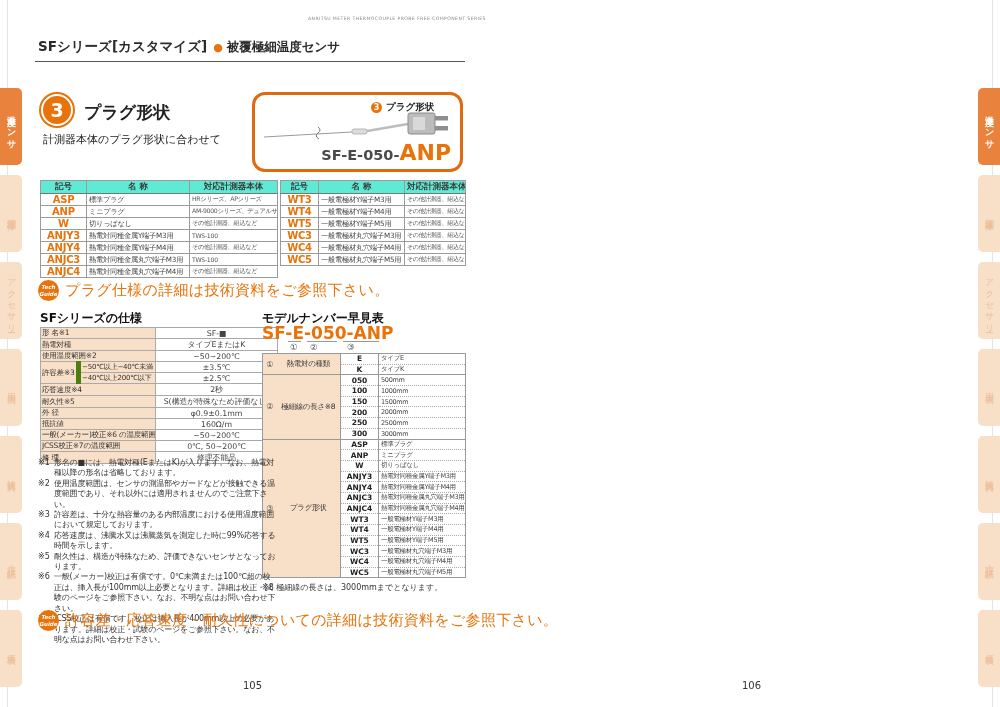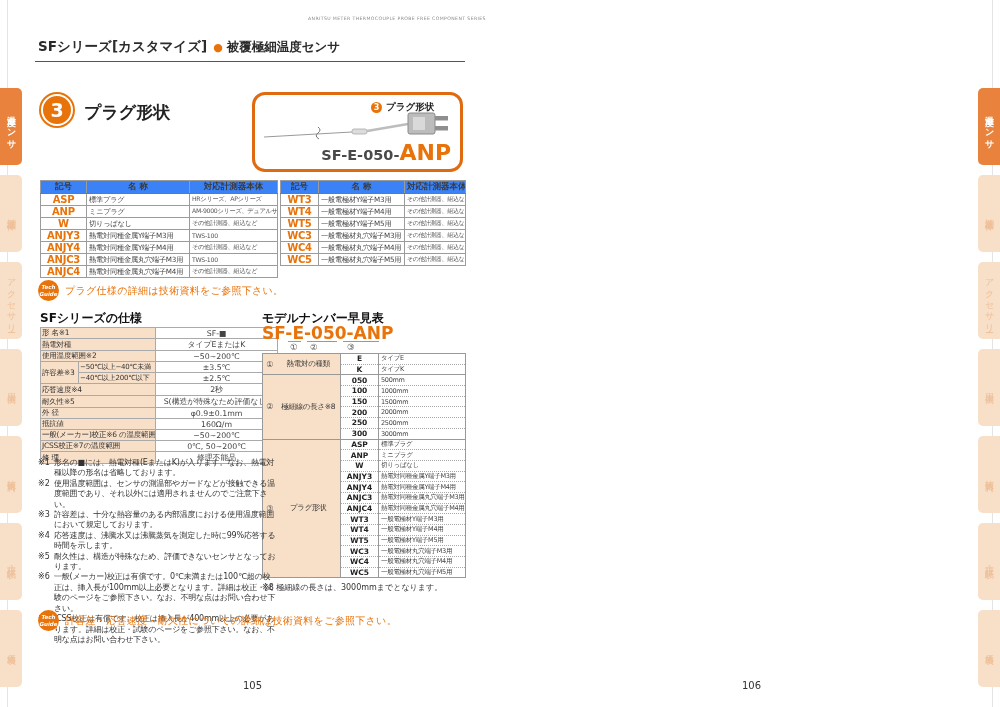--- a/index.html
+++ b/index.html
@@ -46,46 +46,46 @@
   .callout-line{position:absolute;left:172px;top:18px;width:1px;height:9px;background:#888;transform:rotate(14deg);}
   .sensor-svg{position:absolute;left:3px;top:16px;}
   .diagram-model{position:absolute;right:9px;bottom:5px;line-height:1;}
   .diagram-model .pre{font-size:14.5px;font-weight:bold;color:#4a4a4a;margin-top:24px;}
   .diagram-model .suf{font-size:22px;font-weight:bold;color:#e8730a;}
 
   
   table{border-collapse:collapse;table-layout:fixed;}
   .plug-table{position:absolute;top:180px;font-size:7.5px;}
   .plug-table th,.plug-table td{border:1px solid #9b9b9b;padding:0 2px;overflow:hidden;white-space:nowrap;}
-  .plug-table thead th{background:#3b82f6;color:#3a3a3a;font-size:8.5px;height:13px;border-bottom:1px solid #777;}
+  .plug-table thead th{background:#5eead4;color:#3a3a3a;font-size:8.5px;height:13px;border-bottom:1px solid #777;}
   .plug-table td{height:11.6px;background:#fff;color:#444;}
   .plug-table td.code{color:#e8730a;font-weight:bold;font-size:10px;text-align:center;letter-spacing:-0.2px;}
   .plug-table td.pname{font-size:7.2px;letter-spacing:-0.2px;}
   .plug-table td.dev{font-size:6.2px;letter-spacing:-0.3px;color:#555;}
   #plugLeft{left:40px;width:237px;}
   #plugRight{left:280px;width:185px;}
   #plugRight td.dev{font-size:6px;}
 
   
   .note{position:absolute;display:flex;align-items:center;gap:6px;}
   .badge{width:21px;height:21px;border-radius:50%;background:#e8730a;color:#fff;flex:none;
       display:flex;flex-direction:column;align-items:center;justify-content:center;
       font-size:5.5px;font-style:italic;font-weight:bold;line-height:1.15;}
-  .note-text{color:#e8730a;font-size:10px;letter-spacing:.3px;}
+  .note-text{color:#e8730a;font-size:15px;letter-spacing:.3px;}
   #note1{left:38px;top:280px;}
   #note2{left:38px;top:610px;}
 
   
   .spec-title{position:absolute;left:40px;top:310px;font-size:12px;font-weight:bold;color:#111;}
   #specTable{position:absolute;left:40px;top:327px;width:237px;font-size:7.8px;
       border-top:1.4px solid #555;border-bottom:1.4px solid #555;}
   #specTable th,#specTable td{border:1px solid #aaa;padding:0 1px;height:10.7px;overflow:hidden;white-space:nowrap;font-weight:normal;}
   #specTable th{background:#f8dfc8;text-align:left;color:#333;font-size:7.5px;letter-spacing:-0.2px;}
   #specTable td{background:#fff;text-align:center;color:#444;}
-  #specTable th.sub{font-size:7px;border-left:1px solid #4d7c0f;}
+  #specTable th.sub{font-size:7px;border-left:5px solid #4d7c0f;}
   #specTable tr.dotted th,#specTable tr.dotted td{border-top:1px dotted #b0b0b0;}
 
   
   .chart-title{position:absolute;left:262px;top:310px;font-size:12px;font-weight:bold;color:#111;}
   .model-code{position:absolute;left:262px;top:323px;font-size:17px;font-weight:bold;color:#e8730a;letter-spacing:0;}
   .seg-underline{position:absolute;height:1px;background:#999;top:341px;}
   .marker-row{position:absolute;left:262px;top:342px;width:130px;height:10px;}
   .marker-row span{position:absolute;font-size:8.5px;color:#555;}
   #chartTable{position:absolute;left:262px;top:353px;width:203px;font-size:7.5px;
       border:1px solid #999;}
@@ -138,20 +138,21 @@
     <span>SFシリーズ[カスタマイズ]</span><span class="bullet">●</span><span class="sub">被覆極細温度センサ</span>
   </div>
   <div class="logo">
     <div class="logo-tagline">ANRITSU METER THERMOCOUPLE PROBE FREE COMPONENT SERIES</div>
   </div>
   <div class="rule"></div>
 
   <div class="sec-circle">3</div>
   <div class="sec-title">プラグ形状</div>
   <div class="sec-desc">
+    <div>計測器本体のプラグ形状に合わせて</div>
   </div>
 
   <div class="diagram">
     <div class="callout">
       <span class="callout-num">3</span>
       <span class="callout-label">プラグ形状</span>
     </div>
     <div class="callout-line"></div>
     <svg class="sensor-svg" width="202" height="38" viewBox="0 0 202 38">
       <line x1="6" y1="26" x2="94" y2="21" stroke="#9a9a9a" stroke-width="1.1"></line>

